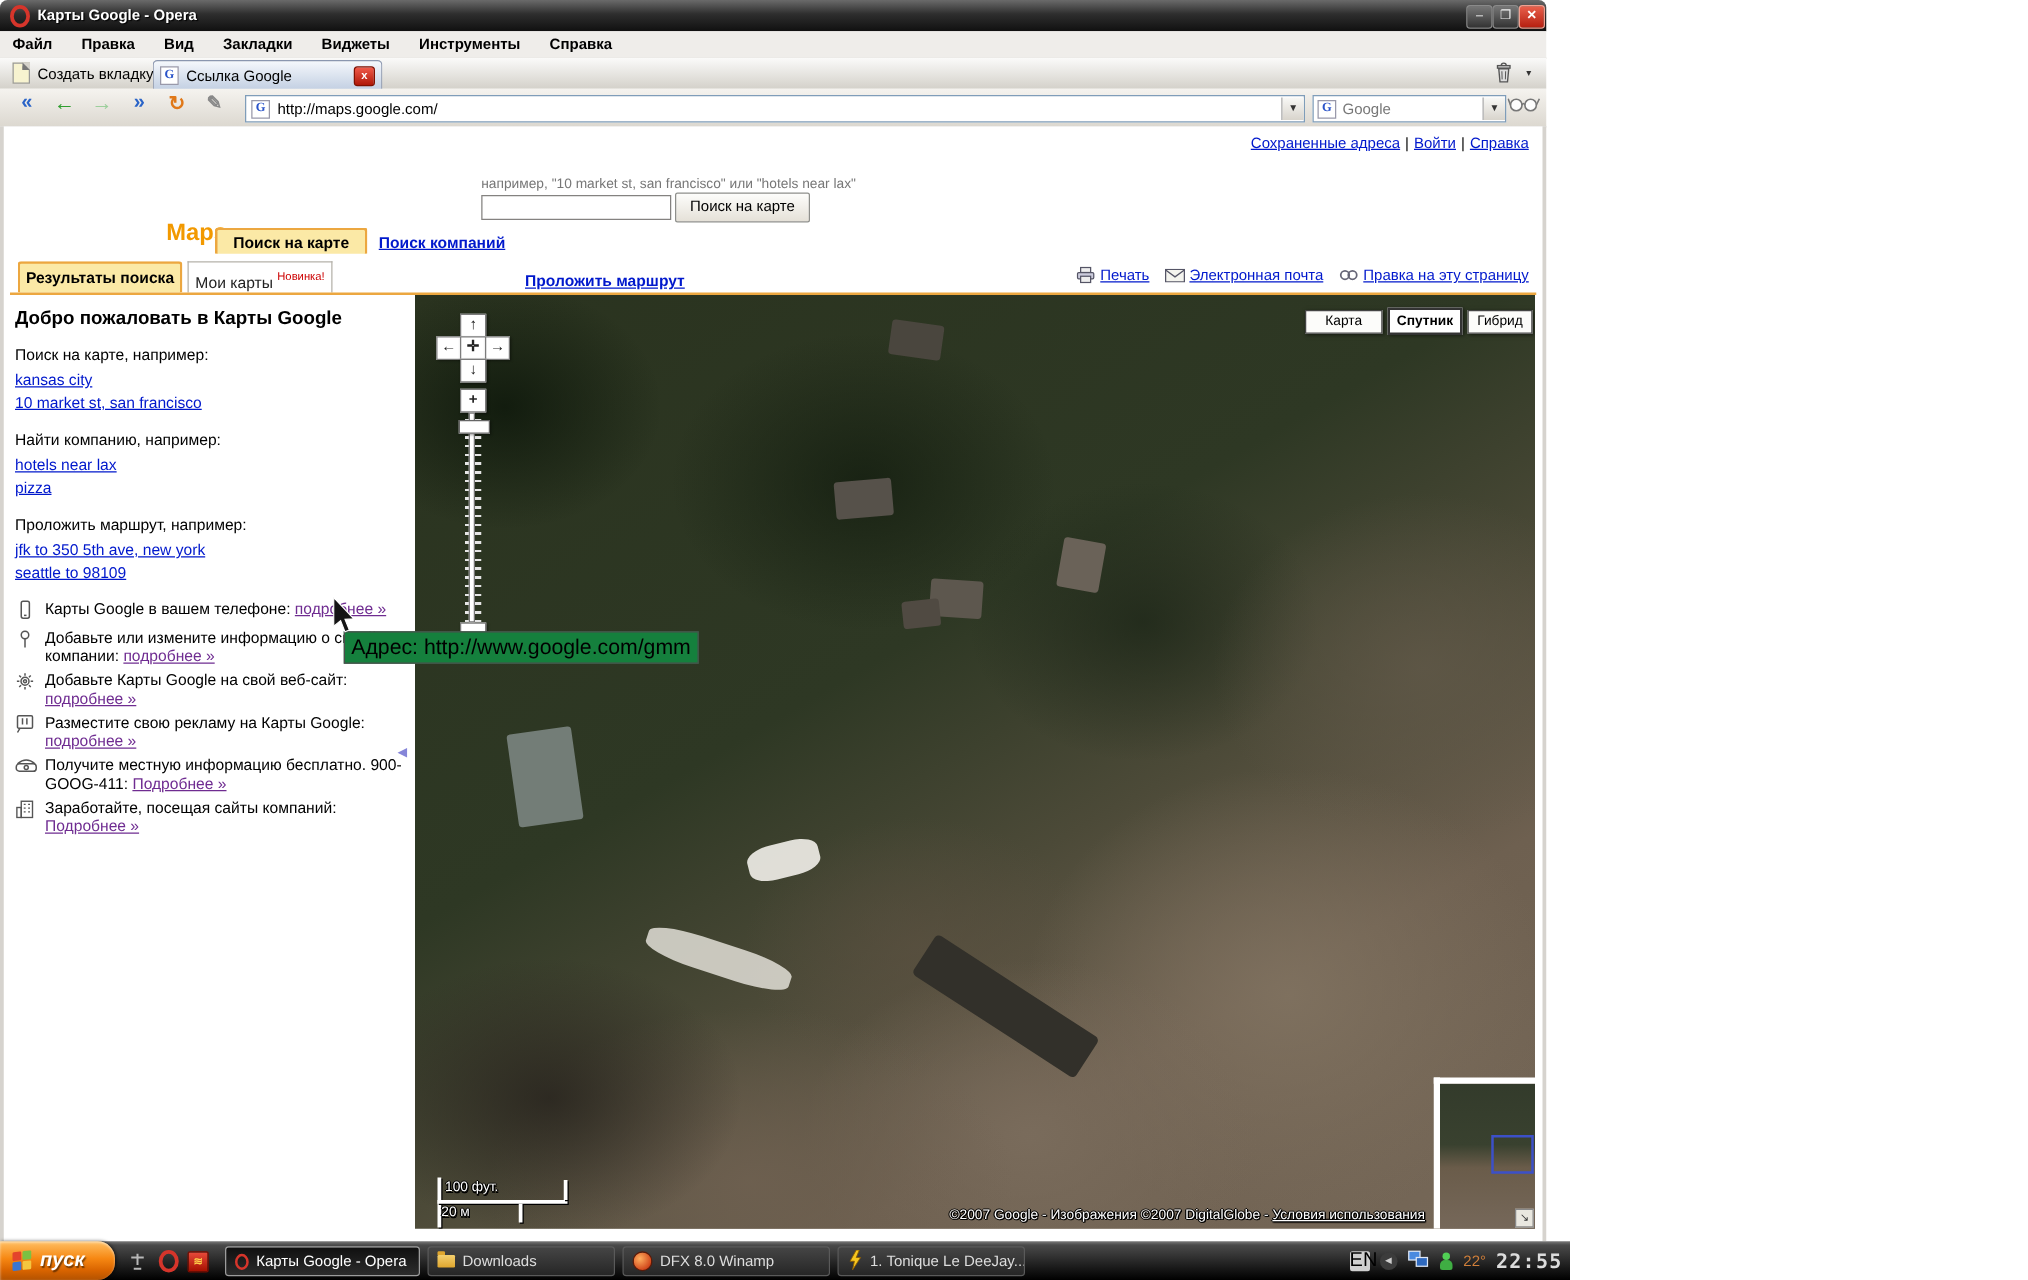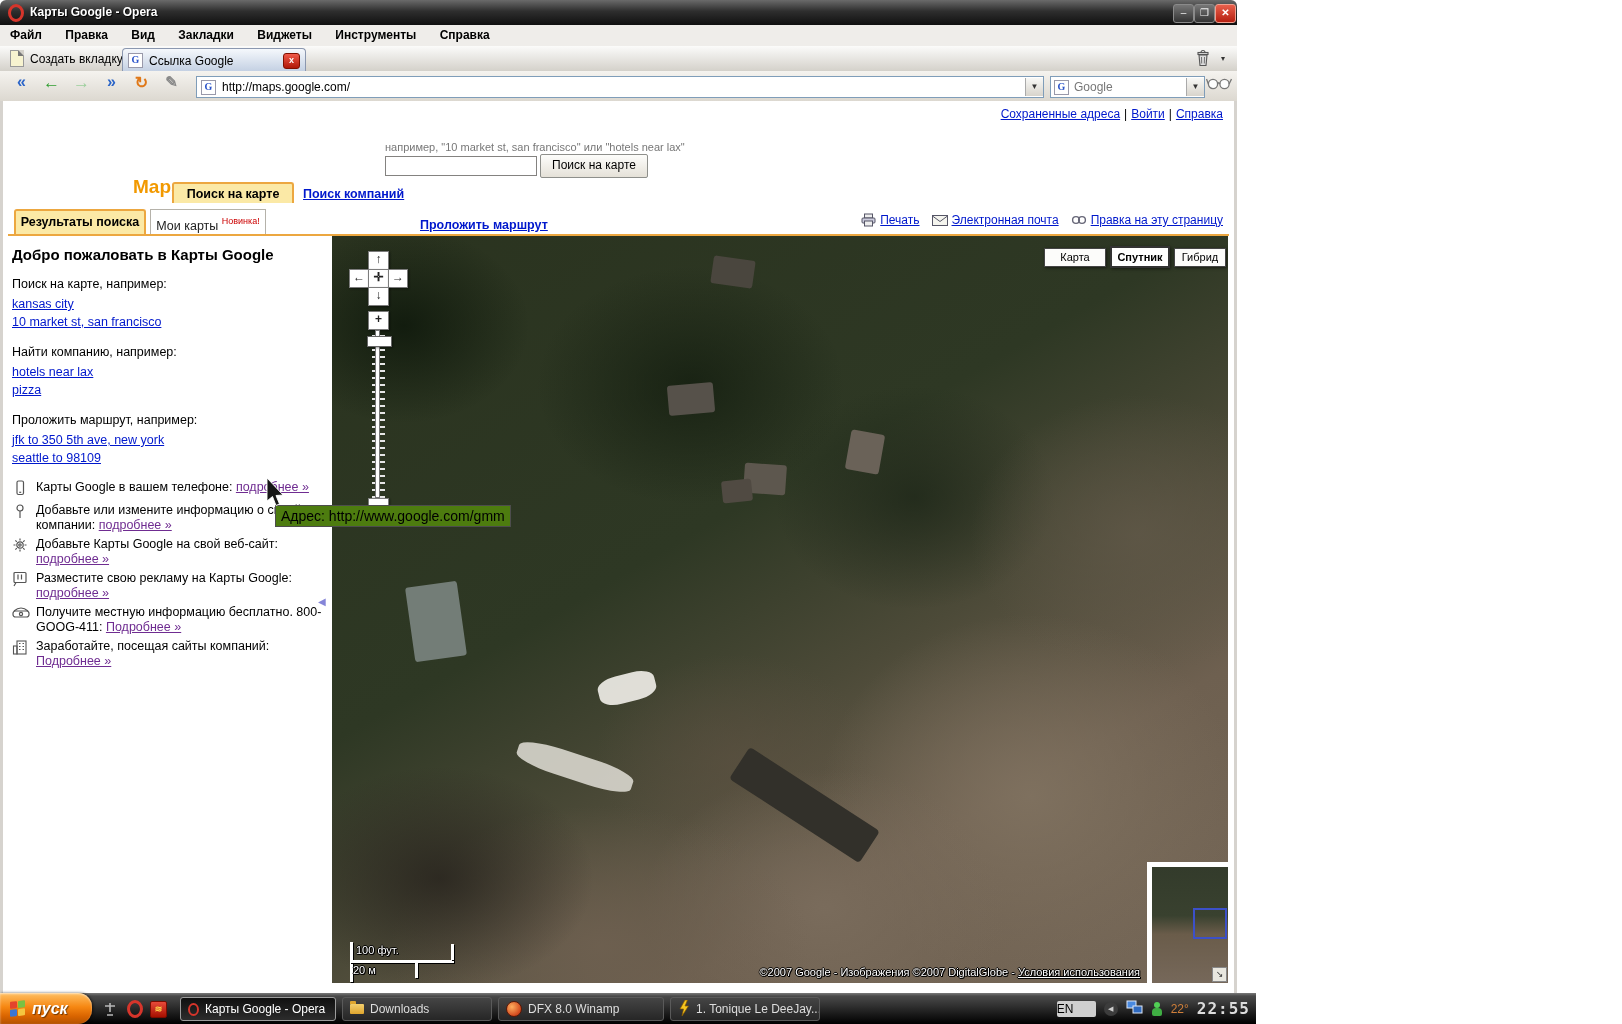--- a/index.html
+++ b/index.html
@@ -127,43 +127,43 @@
   .scale-feet-label{position:absolute;left:8px;top:2px;font-size:11px;}
   .scale-m-label{position:absolute;left:5px;top:22px;font-size:11px;}
   .copyright{position:absolute;right:88px;bottom:5px;font-size:11px;}
   .copyright a{color:#fff;}
   .minimap{position:absolute;right:0;bottom:0;width:76px;height:116px;border:5px solid #fff;border-right:none;border-bottom:none;
     background:linear-gradient(#333b2b 0%,#39412f 42%,#6a5c4a 58%,#76685a 100%);}
   .mm-rect{position:absolute;left:41px;top:41px;width:30px;height:27px;border:2px solid #3c50c8;}
   .mm-arrow{position:absolute;right:1px;bottom:1px;width:13px;height:13px;background:#e9e7df;border:1px solid #888;
     font-size:9px;line-height:13px;text-align:center;color:#333;}
 
-  .tooltip{position:absolute;left:275px;top:505px;background:#4d7c0f;border:1px solid #4d4d4d;
-    font-size:14px;padding:2px 5px;white-space:nowrap;}
+  .tooltip{position:absolute;left:275px;top:505px;background:#15803d;border:1px solid #4d4d4d;
+    font-size:17px;padding:2px 5px;white-space:nowrap;}
   .cursor{position:absolute;left:266px;top:478px;}
 
   
   .taskbar{position:absolute;left:0;top:993px;width:1256px;height:31px;
     background:linear-gradient(#7a7a7a 0,#4a4a4a 3px,#2d2d2d 45%,#141414 75%,#000 100%);}
   .startbtn{position:absolute;left:0;top:0;width:92px;height:31px;border-radius:0 14px 14px 0;
     background:linear-gradient(#ffc063,#f68712 45%,#d96400 75%,#b35200);
     box-shadow:inset 0 1px 2px rgba(255,255,255,.6),1px 0 3px rgba(0,0,0,.6);
     display:flex;align-items:center;gap:6px;padding-left:10px;box-sizing:border-box;}
   .startbtn .lbl{color:#fff;font:bold italic 16px "Liberation Sans",sans-serif;text-shadow:1px 1px 1px rgba(0,0,0,.5);}
   .xpflag{width:16px;height:16px;display:grid;grid-template-columns:7px 7px;grid-template-rows:7px 7px;gap:1px;transform:skewY(-6deg);}
   .xpflag i{border-radius:1px;}
   .taskbtn{position:absolute;top:4px;height:24px;border-radius:3px;display:flex;align-items:center;gap:6px;
     padding:0 7px;box-sizing:border-box;color:#ddd;font-size:12px;white-space:nowrap;overflow:hidden;
     background:linear-gradient(#454545,#262626);border:1px solid #5a5a5a;}
   .taskbtn.active{background:linear-gradient(#101010,#2c2c2c);border:1px solid #9c9c9c;color:#fff;}
   .folder{width:14px;height:10px;background:linear-gradient(#f3cf6e,#dfa62e);border-radius:1px;position:relative;flex:none;}
   .folder::before{content:"";position:absolute;left:0;top:-3px;width:6px;height:3px;background:#dfa62e;border-radius:1px 1px 0 0;}
   .dfxicon{width:14px;height:14px;border-radius:50%;background:radial-gradient(circle at 35% 35%,#ffae5e,#d24a1e 70%,#8c2810);border:1px solid #5a1a08;flex:none;}
   .tray{position:absolute;right:0;top:0;height:31px;display:flex;align-items:center;gap:8px;padding-right:6px;}
-  .enbox{width:39px;height:16px;background:#cfcfcf;color:#000;font-size:12px;text-align:left;line-height:16px;border-radius:2px;}
+  .enbox{width:16px;height:16px;background:#cfcfcf;color:#000;font-size:16px;text-align:center;line-height:16px;border-radius:2px;}
   .chev{width:14px;height:14px;border-radius:50%;background:#3c3c3c;color:#ccc;font-size:7px;line-height:14px;text-align:center;}
   .personicon{position:relative;width:12px;height:14px;}
   .personicon::before{content:"";position:absolute;left:3px;top:0;width:6px;height:6px;border-radius:50%;background:#51cf55;}
   .personicon::after{content:"";position:absolute;left:1px;top:6px;width:10px;height:8px;border-radius:4px 4px 2px 2px;background:#3fae43;}
   .temp{color:#d07f3a;font-size:12px;}
   .clock{font:bold 16px "DejaVu Sans Mono",monospace;color:#dcdcdc;letter-spacing:1px;}
   .ql{position:absolute;top:7px;}
 </style>
 </head>
 <body>
@@ -356,21 +356,21 @@
         <span class="ftx"><span>Разместите свою рекламу на Карты Google: </span><span class="vlink">подробнее »</span></span>
       </div>
       <div class="feat">
         <span class="fic"><svg width="18" height="16" viewBox="0 0 18 16">
               <g stroke="#555" fill="none" stroke-width="1.2">
                 <path d="M2,6 Q9,0 16,6"></path>
                 <rect x="1" y="6" width="16" height="6" rx="2.5"></rect>
                 <circle cx="9" cy="9" r="1.6"></circle>
               </g>
             </svg></span>
-        <span class="ftx"><span>Получите местную информацию бесплатно. 800-GOOG-411: </span><span class="vlink">Подробнее »</span></span>
+        <span class="ftx"><span>Получите местную информацию бесплатно. 900-GOOG-411: </span><span class="vlink">Подробнее »</span></span>
       </div>
       <div class="feat">
         <span class="fic"><svg width="16" height="16" viewBox="0 0 16 16">
               <g stroke="#555" fill="none" stroke-width="1.1">
                 <rect x="5" y="2" width="9" height="13"></rect>
                 <rect x="1.5" y="7" width="3.5" height="8"></rect>
                 <path d="M7,4.5 h1.5 M10.5,4.5 h1.5 M7,7.5 h1.5 M10.5,7.5 h1.5 M7,10.5 h1.5 M10.5,10.5 h1.5"></path>
               </g>
             </svg></span>
         <span class="ftx"><span>Заработайте, посещая сайты компаний: </span><span class="vlink">Подробнее »</span></span>

